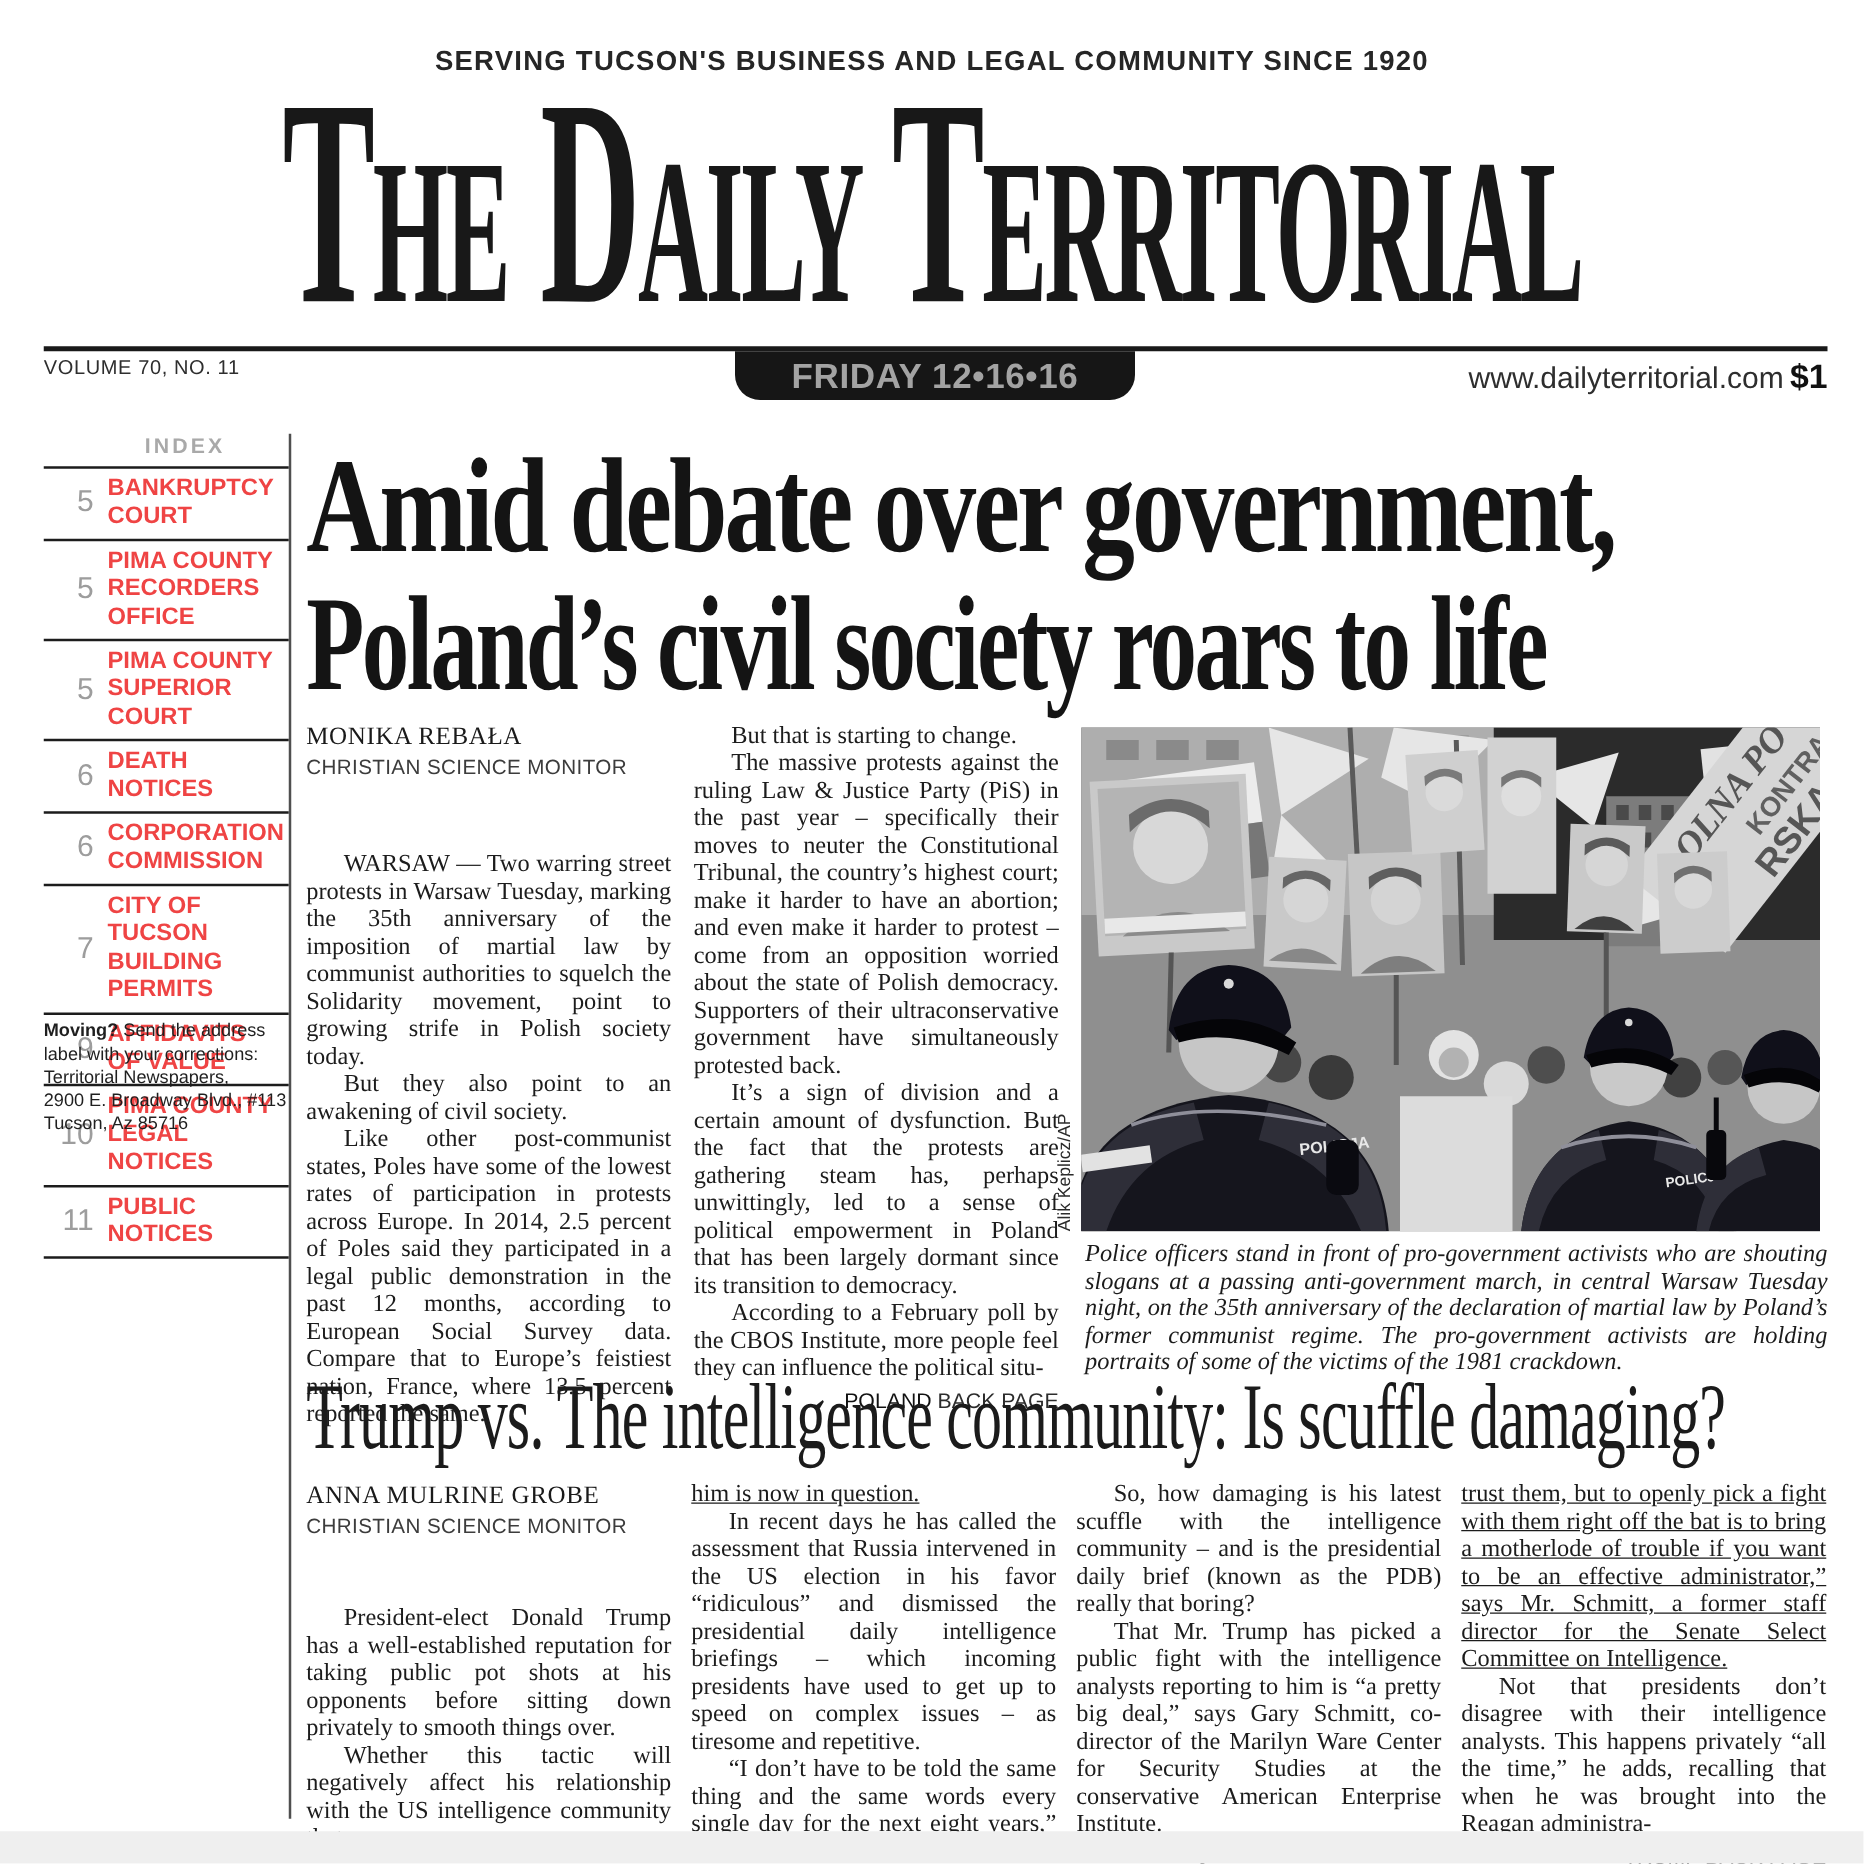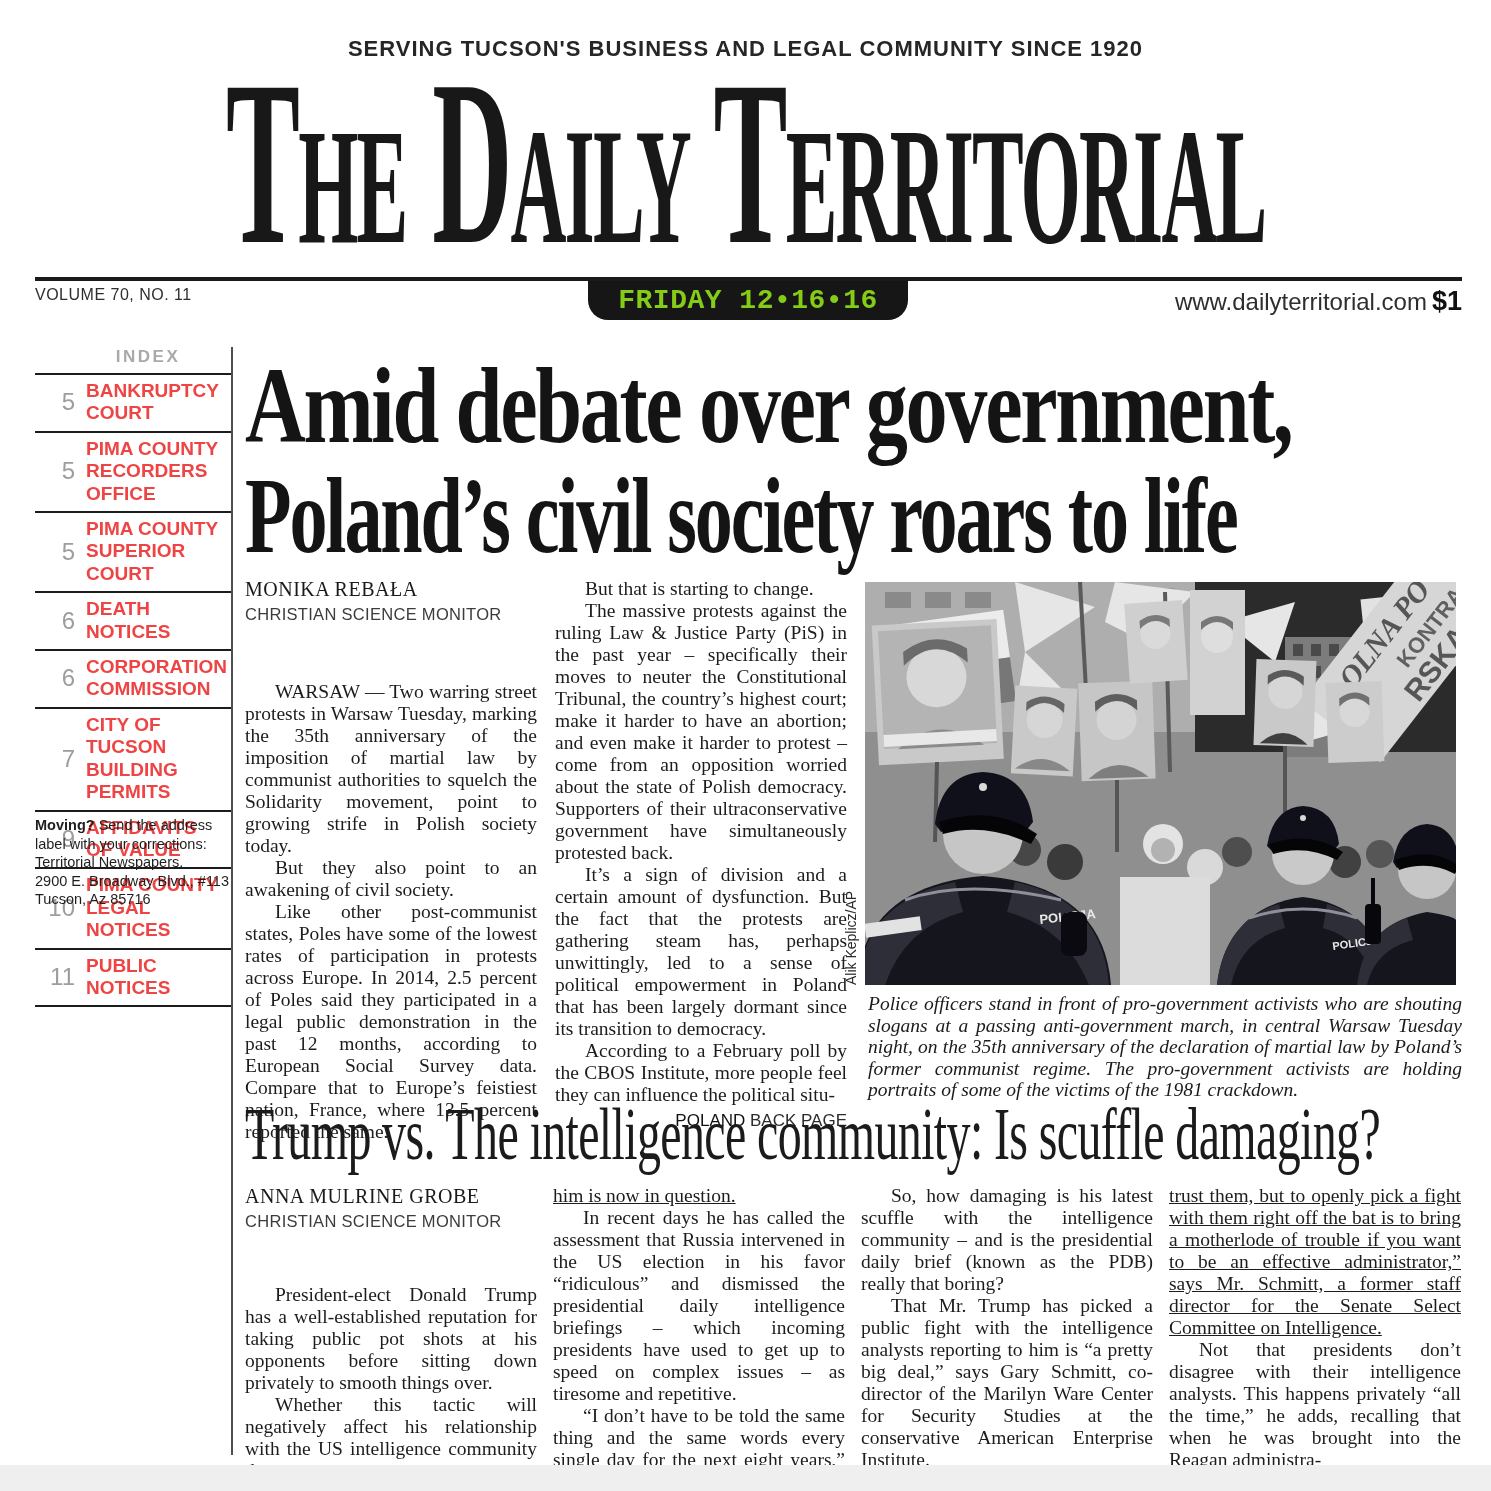--- a/index.html
+++ b/index.html
@@ -14,21 +14,21 @@
                  display:flex;justify-content:center;align-items:flex-start;}
   .masthead-title{font-family:"Liberation Serif",serif;font-weight:bold;
                   font-variant:small-caps;font-size:236px;line-height:0.86;
                   white-space:nowrap;transform:scaleX(0.47);transform-origin:50% 0;
                   color:#181818;letter-spacing:-4px;}
   .rule-top{position:absolute;top:277px;left:35px;width:1427px;height:4px;background:#1a1a1a;}
   .volume{position:absolute;top:286px;left:35px;font-family:"Liberation Sans",sans-serif;
           font-size:16px;color:#2e2e2e;letter-spacing:0.5px;}
   .datebox{position:absolute;top:281px;left:588px;width:320px;height:39px;background:#161616;
            border-radius:0 0 20px 20px;display:flex;align-items:center;justify-content:center;}
-  .datebox span{color:#84cc16;font-family:Liberation Mono, monospace;font-weight:bold;
+  .datebox span{color:#a3a3a3;font-family:Liberation Sans, sans-serif;font-weight:bold;
                 font-size:28px;letter-spacing:0.5px;}
   .webprice{position:absolute;top:286px;right:29px;font-family:"Liberation Sans",sans-serif;
             font-size:24px;color:#2e2e2e;display:flex;gap:5px;align-items:baseline;}
   .price{font-weight:bold;font-size:27px;color:#111;}
 
   
   .index{position:absolute;left:35px;top:347px;width:196px;}
   .index-title{font-family:"Liberation Sans",sans-serif;font-weight:bold;font-size:17px;
                letter-spacing:2.5px;color:#a9a9a9;text-align:center;padding-left:30px;
                margin-bottom:6px;}

